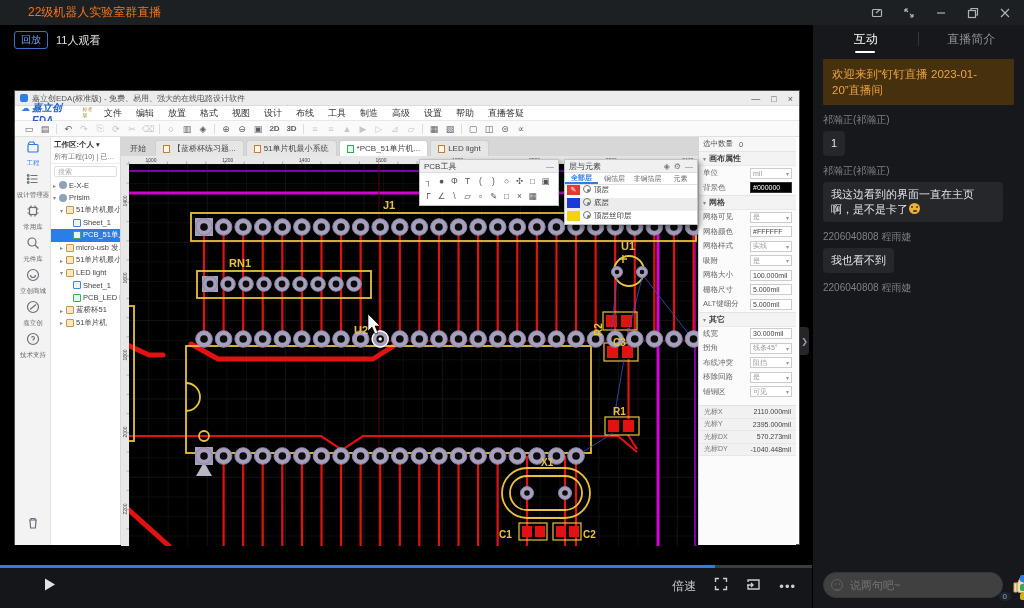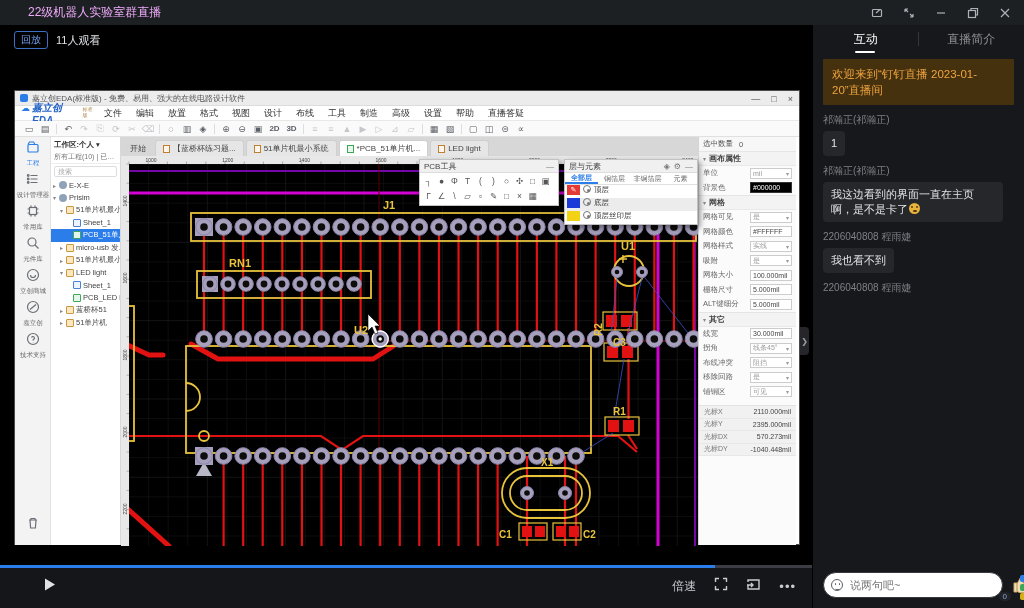--- a/index.html
+++ b/index.html
@@ -2,21 +2,21 @@
 <html><head>
 <meta charset="utf-8">
 <style>
   html,body{margin:0;padding:0;background:#000;}
   *{box-sizing:border-box;font-family:"Liberation Sans","DejaVu Sans",sans-serif;}
   #stage{position:relative;width:1024px;height:608px;overflow:hidden;background:#000;}
   .abs{position:absolute;}
 
   
   #titlebar{left:0;top:0;width:1024px;height:25px;background:#1d2023;display:flex;align-items:center;}
-  #win-title{margin-left:28px;font-size:12px;color:#f0abfc;}
+  #win-title{margin-left:28px;font-size:12px;color:#f97316;}
   #win-ctrls{position:absolute;right:8px;top:0;height:25px;display:flex;align-items:center;gap:10px;}
   .wc{width:22px;height:20px;display:flex;align-items:center;justify-content:center;}
   .wc svg{stroke:#aeb2b8;fill:none;stroke-width:1.2;}
 
   
   #video{left:0;top:25px;width:812px;height:540px;background:#000;}
   #live-row{left:14px;top:6px;display:flex;align-items:center;gap:8px;}
   #replay-badge{font-size:10px;color:#6f9ff0;border:1px solid #3f6fc4;border-radius:3px;padding:1px 6px;}
   #viewers{font-size:11px;color:#dfe2e5;}
 
@@ -132,21 +132,21 @@
   #tab-underline{position:absolute;left:42px;bottom:0;width:20px;height:2px;background:#fff;border-radius:1px;}
   #tab-divider{position:absolute;left:105px;top:7px;width:1px;height:14px;background:#33363a;}
   #welcome{margin:6px 10px;background:#46310f;border-radius:1px;padding:7px 9px;font-size:11.5px;line-height:16px;color:#efa43f;}
   #messages{margin:4px 10px;}
   .msg-name{font-size:10px;color:#7d8085;margin:8px 0 4px 0;}
   .msg-bubble{display:inline-block;background:#25272a;border-radius:4px;padding:5px 8px;font-size:11px;line-height:15px;color:#e2e4e6;max-width:180px;}
   .face{display:inline-block;width:11px;height:11px;border-radius:50%;background:#e8b33c;position:relative;vertical-align:-1px;margin-left:1px;}
   .face::before{content:"";position:absolute;left:2px;top:3px;width:2px;height:2px;border-radius:50%;background:#5a3b10;box-shadow:5px 0 0 #5a3b10;}
   .face::after{content:"";position:absolute;left:3.5px;top:7px;width:4px;height:2px;border-radius:1px;background:#5a3b10;}
   #chat-input-row{position:absolute;left:10px;bottom:10px;width:192px;height:26px;display:flex;align-items:center;gap:8px;}
-  #chat-input{flex:1;height:26px;background:#ffffff;border:1px solid #35383c;border-radius:14px;color:#8d9094;font-size:11px;padding:0 10px 0 26px;outline:none;}
+  #chat-input{flex:1;height:26px;background:#404040;border:1px solid #35383c;border-radius:14px;color:#8d9094;font-size:11px;padding:0 10px 0 26px;outline:none;}
   #smiley{position:absolute;left:8px;top:7px;width:12px;height:12px;border:1px solid #5c6065;border-radius:50%;}
   #smiley::before{content:"";position:absolute;left:2.5px;top:3px;width:1.5px;height:1.5px;background:#5c6065;border-radius:50%;box-shadow:4px 0 0 #5c6065;}
   #smiley::after{content:"";position:absolute;left:3px;top:7px;width:4.5px;height:2px;border-bottom:1px solid #5c6065;border-radius:50%;}
   #like-btn{width:24px;height:24px;position:relative;}
   #like-count{position:absolute;right:22px;bottom:-4px;font-size:8px;color:#8fa3c8;background:#20232a;border-radius:6px;padding:0 4px;}
   #react-sliver{position:absolute;right:-3px;bottom:8px;display:flex;flex-direction:column;gap:2px;}
   .sliver{width:7px;height:7px;border-radius:2px;}
 </style>
 </head>
 <body>

